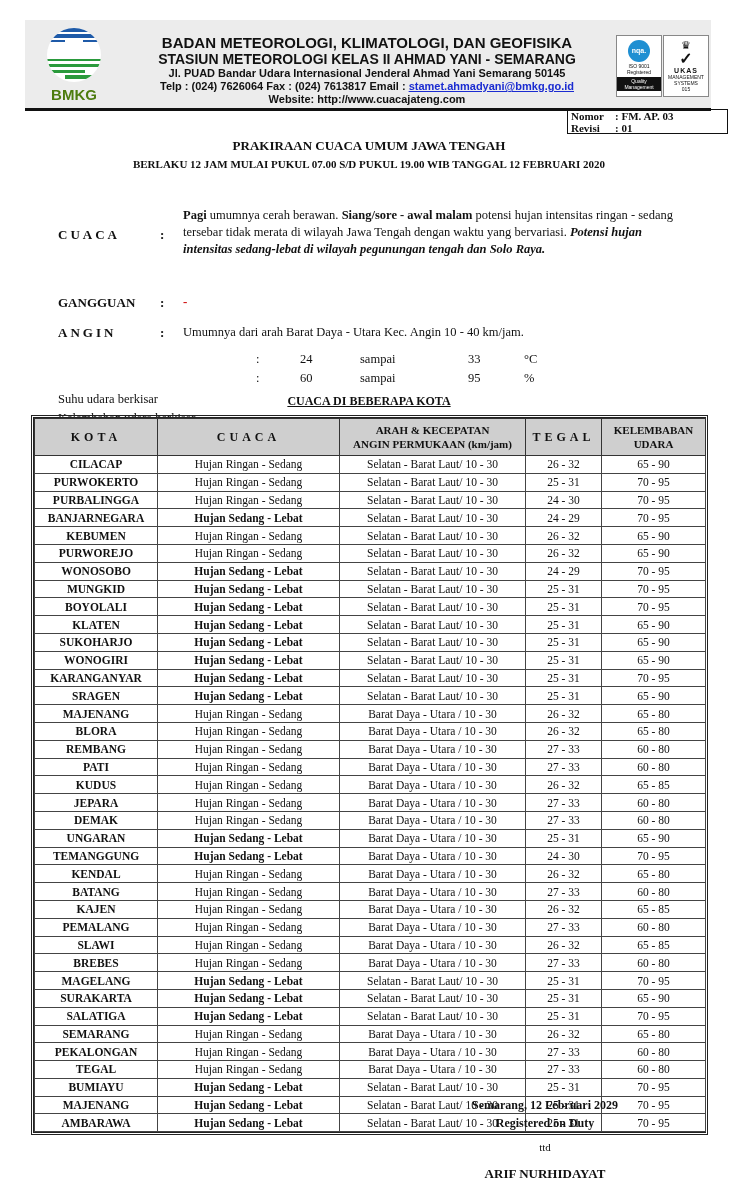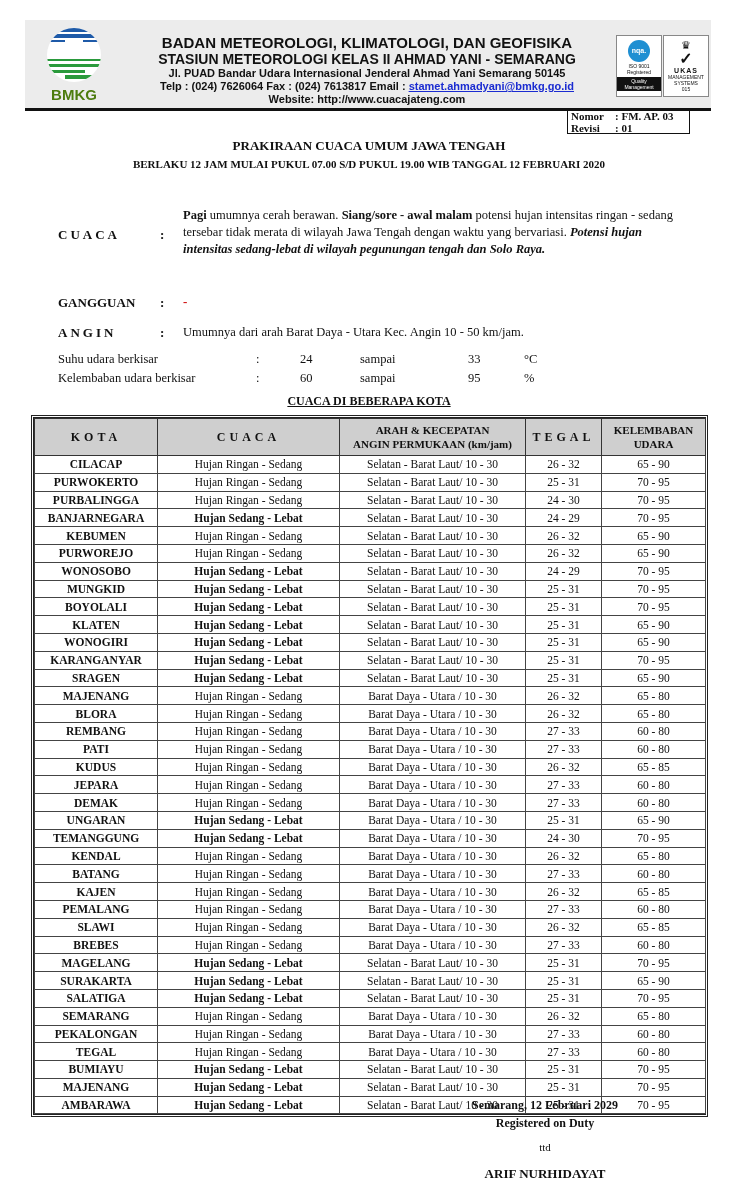--- a/index.html
+++ b/index.html
@@ -21,42 +21,42 @@
   .cert-nqa { left: 591px; }
   .cert-ukas { left: 638px; }
   .nqa-circle { width: 22px; height: 22px; border-radius: 50%; background: #1f8fd2; color: #fff; font-size: 7px; line-height: 22px; margin: 4px auto 1px; font-weight: bold; }
   .cert small { display: block; font-size: 5px; line-height: 6px; }
   .nqa-band { background: #111; color: #fff; font-size: 5px; line-height: 6px; padding: 1px 0; margin-top: 2px; }
   .ukas-crown { font-size: 11px; line-height: 12px; margin-top: 3px; }
   .ukas-check { font-size: 16px; line-height: 16px; font-weight: bold; }
   .ukas-name { font-size: 7px; font-weight: bold; letter-spacing: 1px; }
 
   
-  .form-box { position: absolute; left: 567px; top: 109px; width: 123px; height: 25px; border: 1.5px solid #111; font-family: "Liberation Serif", serif; font-weight: bold; font-size: 11px; line-height: 12px; padding-left: 3px; box-sizing: border-box; }
+  .form-box { position: absolute; left: 567px; top: 109px; width: 161px; height: 25px; border: 1.5px solid #111; font-family: "Liberation Serif", serif; font-weight: bold; font-size: 11px; line-height: 12px; padding-left: 3px; box-sizing: border-box; }
   .form-row { display: flex; }
   .form-row .k { width: 44px; }
 
   .title1 { position: absolute; left: 0; right: 0; top: 138px; text-align: center; font-weight: bold; font-size: 13px; }
   .title2 { position: absolute; left: 0; right: 0; top: 158px; text-align: center; font-weight: bold; font-size: 11px; }
 
   .label { position: absolute; font-weight: bold; font-size: 13px; }
   .colon { position: absolute; font-weight: bold; font-size: 13px; }
   .cuaca-label { left: 58px; top: 227px; letter-spacing: 3px; }
   .cuaca-colon { left: 160px; top: 227px; }
   .cuaca-text { position: absolute; left: 183px; top: 207px; width: 490px; font-size: 12.5px; line-height: 17px; }
   .gang-label { left: 58px; top: 295px; }
   .gang-colon { left: 160px; top: 295px; }
   .gang-value { position: absolute; left: 183px; top: 294px; color: #d01010; font-size: 13px; font-weight: bold; }
   .angin-label { left: 58px; top: 325px; letter-spacing: 3px; }
   .angin-colon { left: 160px; top: 325px; }
   .angin-text { position: absolute; left: 183px; top: 325px; font-size: 12.5px; }
 
   .range-row { position: absolute; left: 58px; font-size: 12.5px; width: 520px; height: 16px; }
   .range-row span { position: absolute; top: 0; }
-  .rr-label { left: 0; }
+  .rr-label { left: 0; margin-top: 40px; }
   .rr-colon { left: 198px; }
   .rr-min { left: 242px; }
   .rr-sep { left: 302px; }
   .rr-max { left: 410px; }
   .rr-unit { left: 466px; }
 
   .subtitle { position: absolute; left: 0; right: 0; top: 394px; text-align: center; font-weight: bold; font-size: 12px; text-decoration: underline; }
 
   
   .table-wrap { position: absolute; left: 31px; top: 415px; width: 677px; border: 3px double #222; box-sizing: border-box; }
@@ -140,21 +140,21 @@
 <div class="label cuaca-label">CUACA</div>
 <div class="colon cuaca-colon">:</div>
 <div class="cuaca-text"><b>Pagi</b><span> umumnya cerah berawan. </span><b>Siang/sore - awal malam</b><span> potensi hujan intensitas ringan - sedang tersebar tidak merata di wilayah Jawa Tengah dengan waktu yang bervariasi. </span><b><i>Potensi hujan intensitas sedang-lebat di wilayah pegunungan tengah dan Solo Raya.</i></b></div>
 
 <div class="label gang-label">GANGGUAN</div>
 <div class="colon gang-colon">:</div>
 <div class="gang-value">-</div>
 
 <div class="label angin-label">ANGIN</div>
 <div class="colon angin-colon">:</div>
-<div class="angin-text">Umumnya dari arah Barat Daya - Utara Kec. Angin 10 - 50 km/jam.</div>
+<div class="angin-text">Umumnya dari arah Barat Daya - Utara Kec. Angin 10 - 40 km/jam.</div>
 
 <div class="range-row" style="top:352px">
   <span class="rr-label">Suhu udara berkisar</span>
   <span class="rr-colon">:</span>
   <span class="rr-min">24</span>
   <span class="rr-sep">sampai</span>
   <span class="rr-max">33</span>
   <span class="rr-unit">°C</span>
 </div>
 <div class="range-row" style="top:371px">
@@ -251,20 +251,27 @@
           <td>70 - 95</td>
         </tr>
         <tr>
           <td class="kota">KLATEN</td>
           <td class="bold">Hujan Sedang - Lebat</td>
           <td>Selatan - Barat Laut/ 10 - 30</td>
           <td>25 - 31</td>
           <td>65 - 90</td>
         </tr>
         <tr>
+          <td class="kota">SUKOHARJO</td>
+          <td class="bold">Hujan Sedang - Lebat</td>
+          <td>Selatan - Barat Laut/ 10 - 30</td>
+          <td>25 - 31</td>
+          <td>65 - 90</td>
+        </tr>
+        <tr>
           <td class="kota">WONOGIRI</td>
           <td class="bold">Hujan Sedang - Lebat</td>
           <td>Selatan - Barat Laut/ 10 - 30</td>
           <td>25 - 31</td>
           <td>65 - 90</td>
         </tr>
         <tr>
           <td class="kota">KARANGANYAR</td>
           <td class="bold">Hujan Sedang - Lebat</td>
           <td>Selatan - Barat Laut/ 10 - 30</td>

